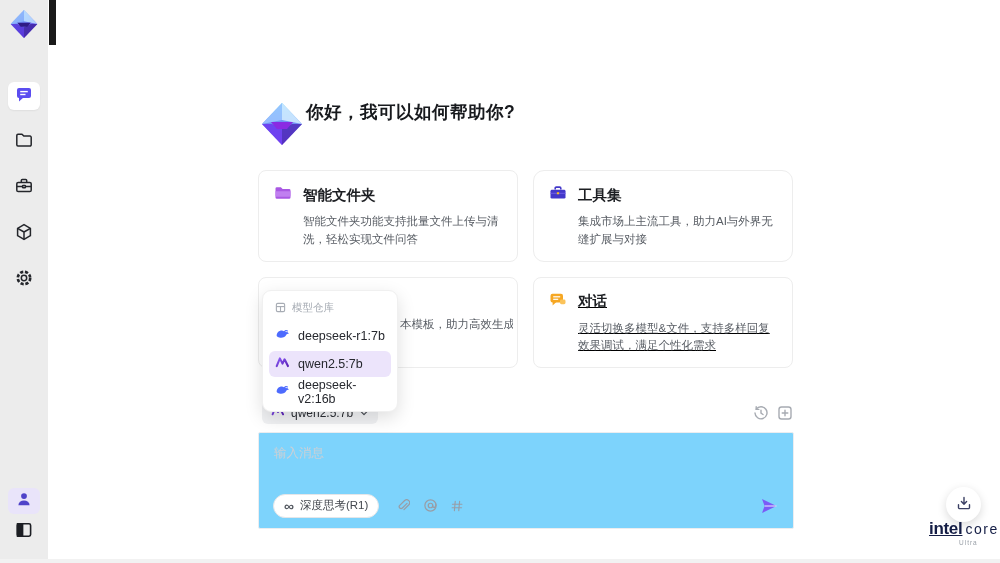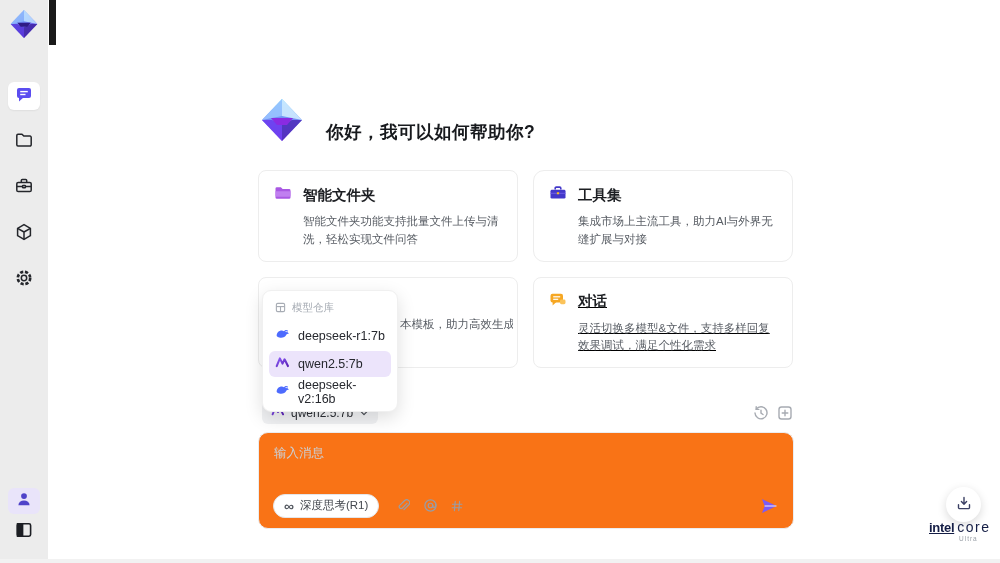--- a/index.html
+++ b/index.html
@@ -10,21 +10,21 @@
   
   .sidebar { position:absolute; left:0; top:0; width:48px; height:563px; background:#ececec; }
   .sb-logo { position:absolute; left:8px; top:8px; width:32px; height:32px; }
   .sb-item { position:absolute; left:8px; width:32px; height:28px; border-radius:6px; display:flex; align-items:center; justify-content:center; cursor:pointer; }
   .sb-item.active { background:#ffffff; box-shadow:0 1px 2px rgba(0,0,0,.06); }
   .sb-item.user-item { background:#e9e4fa; height:26px; }
   .dark-edge { position:absolute; left:49px; top:0; width:7px; height:45px; background:#191919; }
   .bottom-strip { position:absolute; left:0; bottom:0; width:1000px; height:4px; background:#f2f2f2; }
 
   
-  .greeting-row { position:absolute; left:258px; top:92px; height:52px; display:flex; align-items:flex-end; gap:20px; }
+  .greeting-row { position:absolute; left:258px; top:100px; height:52px; display:flex; align-items:flex-start; }
   .greet-logo { width:48px; height:48px; }
   .greeting { font-size:17.5px; font-weight:bold; color:#17191d; letter-spacing:.5px; }
 
   
   .cards { position:absolute; left:258px; top:170px; width:536px; display:grid; grid-template-columns:260px 260px; column-gap:15px; row-gap:15px; }
   .card { background:#fff; border:1px solid #ededed; border-radius:8px; padding:13px 15px 12px 15px; position:relative; }
   .card-1 { min-height:78px; } .card-2 { min-height:78px;border-radius:11px; }
   .card-3 { min-height:72px; } .card-4 { min-height:72px;text-decoration:underline; }
   .card-head { display:flex; align-items:center; gap:11px; }
   .card-title { font-size:14.5px; font-weight:bold; color:#1c1e22; }
@@ -36,35 +36,35 @@
   .dd-header { display:flex; align-items:center; gap:6px; padding:4px 6px 6px 6px; font-size:10.5px; color:#a7acb4; }
   .dd-item { display:flex; align-items:center; gap:8px; height:26px; padding:0 6px; border-radius:6px; font-size:12.5px; color:#26282e; cursor:pointer; margin-top:2px; }
   .dd-item.selected { background:#ece4fb; }
 
   
   .model-btn { position:absolute; left:262px; top:401px; height:23px; display:inline-flex; align-items:center; gap:6px; padding:0 9px; background:#f0f1f3; border-radius:6px; font-size:12px; color:#2b2e34; cursor:pointer; }
   .top-actions { position:absolute; left:752px; top:404px; display:flex; gap:7px; align-items:center; }
   .top-actions .ic { width:17px; height:17px; cursor:pointer; display:flex; align-items:center; justify-content:center; }
 
   
-  .composer { position:absolute; left:258px; top:432px; width:536px; height:97px; background:#f97316; border:1px solid #ebedf0; border-radius:10px; }
+  .composer { position:absolute; left:258px; top:432px; width:536px; height:97px; background:#7dd3fc; border:1px solid #ebedf0; border-radius:2px; }
   .composer textarea { position:absolute; left:15px; top:12px; width:500px; height:42px; border:none; outline:none; resize:none; font-family:inherit; font-size:12.5px; color:#333; background:transparent; }
   .composer textarea::placeholder { color:#ccd0d5; }
   .composer-bar { position:absolute; left:14px; right:13px; bottom:10px; height:25px; display:flex; align-items:center; gap:12px; }
   .pill { display:inline-flex; align-items:center; gap:6px; height:24px; padding:0 10px; border:1px solid #e4e6e9; border-radius:13px; background:#fff; font-size:11.5px; color:#43474e; cursor:pointer; white-space:nowrap; }
   .inf { font-size:14px; font-weight:bold; color:#51565e; line-height:1; }
   .tool-icons { display:flex; align-items:center; gap:11px; margin-left:4px; }
   .tool-icons .ic { width:16px; height:16px; cursor:pointer; display:flex; align-items:center; justify-content:center; }
   .send-btn { margin-left:auto; width:22px; height:22px; display:flex; align-items:center; justify-content:center; cursor:pointer; }
 
   
   .fab { position:absolute; left:946px; top:487px; width:35px; height:35px; border-radius:50%; background:#fff; box-shadow:0 3px 10px rgba(0,0,0,.15); display:flex; align-items:center; justify-content:center; cursor:pointer; }
   .intel-badge { position:absolute; left:929px; top:519px; width:64px; color:#141d45; }
   .intel-line { display:flex; align-items:baseline; gap:3px; }
-  .intel-word { font-size:13px; font-weight:bold; letter-spacing:-.3px;text-decoration:underline; }
+  .intel-word { font-size:17px; font-weight:bold; letter-spacing:-.3px;text-decoration:underline; }
   .core-word { font-size:14px; letter-spacing:1.5px; font-weight:500; }
   .tier-word { display:block; margin:0 0 0 30px; font-size:6.5px; letter-spacing:1px; color:#9aa0a8; }
 </style>
 </head>
 <body>
 
 <svg width="0" height="0" style="position:absolute">
   <defs>
     <linearGradient id="gem" x1="0" y1="0" x2="1" y2="1">
       <stop offset="0" stop-color="#a8d8ff"></stop>

